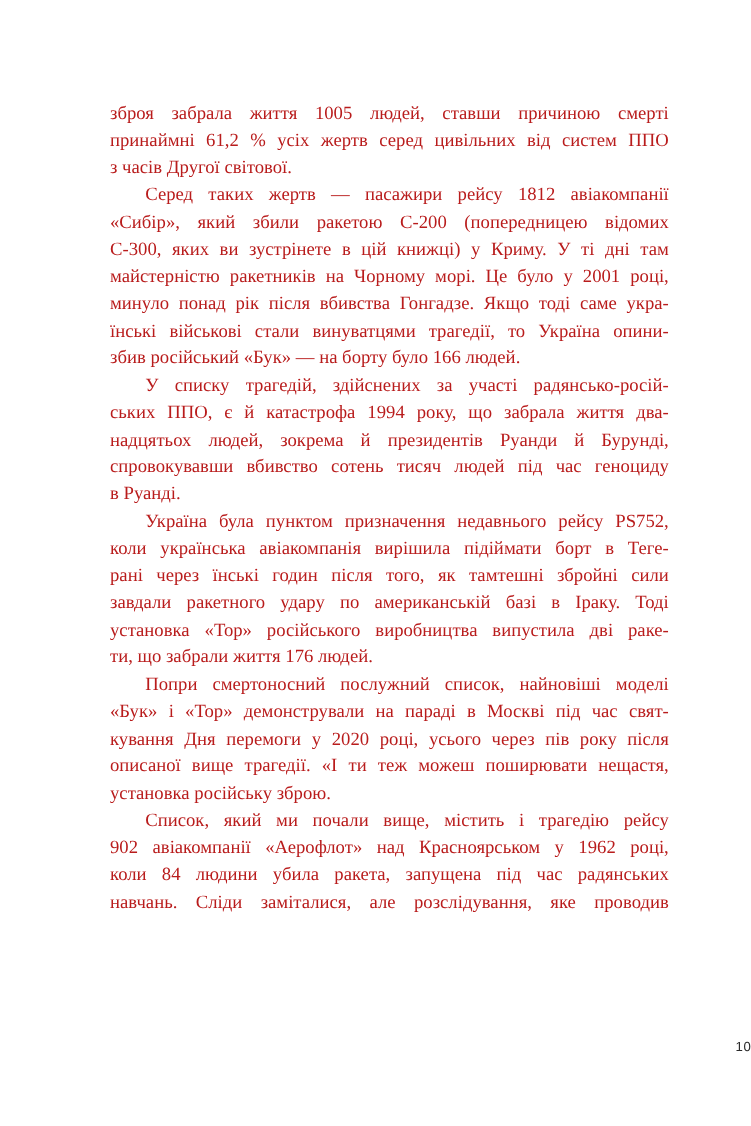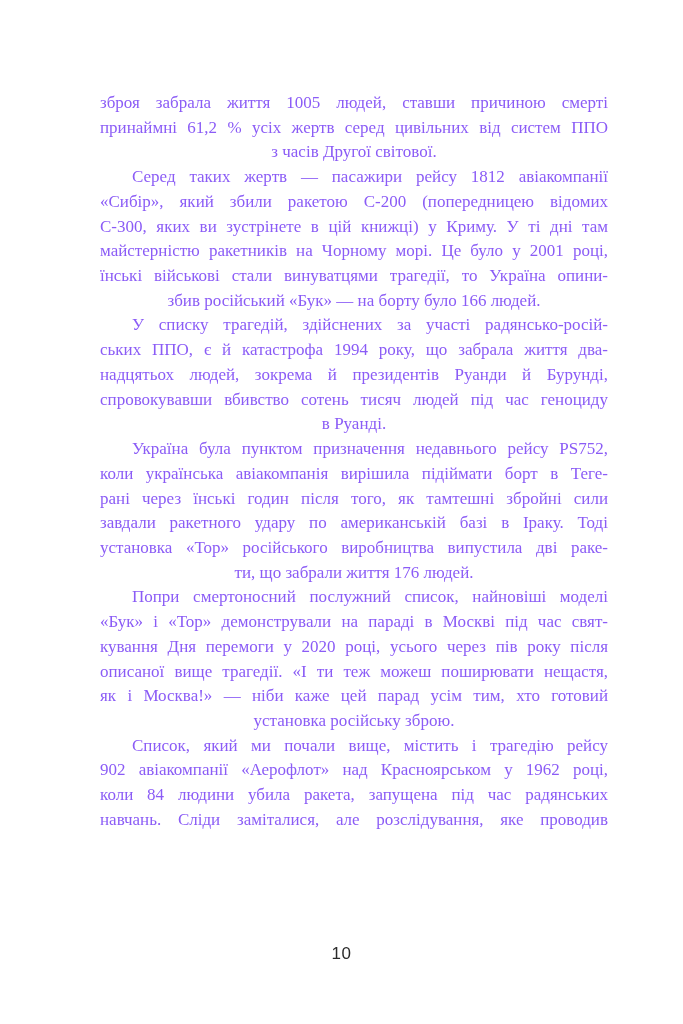--- a/index.html
+++ b/index.html
@@ -13,81 +13,81 @@
     height: 1024px;
     background: #ffffff;
     overflow: hidden;
     font-family: "Liberation Serif", "DejaVu Serif", serif;
   }
   .text-block {
     position: absolute;
     left: 100px;
     top: 91px;
     width: 508px;
-    color: #8b5cf6;
+    color: #b91c1c;
     font-size: 17px;
   }
   .line {
     line-height: 24.72px;
     height: 24.72px;
     white-space: normal;
     overflow: hidden;
   }
   .line.just {
     text-align: justify;
     text-align-last: justify;
   }
   .line.end {
-    text-align: center;
+    text-align: left;
   }
   .line.indent {
     padding-left: 32px;
   }
   .folio {
     position: absolute;
     left: 0;
     top: 944px;
     width: 683px;
-    text-align: center;
+    text-align: right;
     font-family: "Liberation Sans", "DejaVu Sans", sans-serif;
-    font-size: 17px;
+    font-size: 12px;
     color: #2a2a2a;
     letter-spacing: 0.5px;
   }
 </style>
 </head>
 <body>
 
 <div class="book-page">
   <div class="text-block" id="text-block">
       <div class="line just">зброя забрала життя 1005 людей, ставши причиною смерті</div>
       <div class="line just">принаймні 61,2 % усіх жертв серед цивільних від систем ППО</div>
       <div class="line end">з часів Другої світової.</div>
       <div class="line just indent">Серед таких жертв — пасажири рейсу 1812 авіакомпанії</div>
       <div class="line just">«Сибір», який збили ракетою С-200 (попередницею відомих</div>
       <div class="line just">С-300, яких ви зустрінете в цій книжці) у Криму. У ті дні там</div>
       <div class="line just">майстерністю ракетників на Чорному морі. Це було у 2001 році,</div>
+      <div class="line just">минуло понад рік після вбивства Гонгадзе. Якщо тоді саме укра-</div>
       <div class="line just">їнські військові стали винуватцями трагедії, то Україна опини-</div>
       <div class="line end">збив російський «Бук» — на борту було 166 людей.</div>
       <div class="line just indent">У списку трагедій, здійснених за участі радянсько-росій-</div>
       <div class="line just">ських ППО, є й катастрофа 1994 року, що забрала життя два-</div>
       <div class="line just">надцятьох людей, зокрема й президентів Руанди й Бурунді,</div>
       <div class="line just">спровокувавши вбивство сотень тисяч людей під час геноциду</div>
       <div class="line end">в Руанді.</div>
       <div class="line just indent">Україна була пунктом призначення недавнього рейсу PS752,</div>
       <div class="line just">коли українська авіакомпанія вирішила підіймати борт в Теге-</div>
       <div class="line just">рані через їнські годин після того, як тамтешні збройні сили</div>
       <div class="line just">завдали ракетного удару по американській базі в Іраку. Тоді</div>
       <div class="line just">установка «Тор» російського виробництва випустила дві раке-</div>
       <div class="line end">ти, що забрали життя 176 людей.</div>
       <div class="line just indent">Попри смертоносний послужний список, найновіші моделі</div>
       <div class="line just">«Бук» і «Тор» демонстрували на параді в Москві під час свят-</div>
       <div class="line just">кування Дня перемоги у 2020 році, усього через пів року після</div>
       <div class="line just">описаної вище трагедії. «І ти теж можеш поширювати нещастя,</div>
-      <div class="line just">як і Москва!» — ніби каже цей парад усім тим, хто готовий</div>
       <div class="line end">установка російську зброю.</div>
       <div class="line just indent">Список, який ми почали вище, містить і трагедію рейсу</div>
       <div class="line just">902 авіакомпанії «Аерофлот» над Красноярськом у 1962 році,</div>
       <div class="line just">коли 84 людини убила ракета, запущена під час радянських</div>
       <div class="line just">навчань. Сліди заміталися, але розслідування, яке проводив</div>
     </div>
   <div class="folio">10</div>
 </div>
 
 </body></html>

